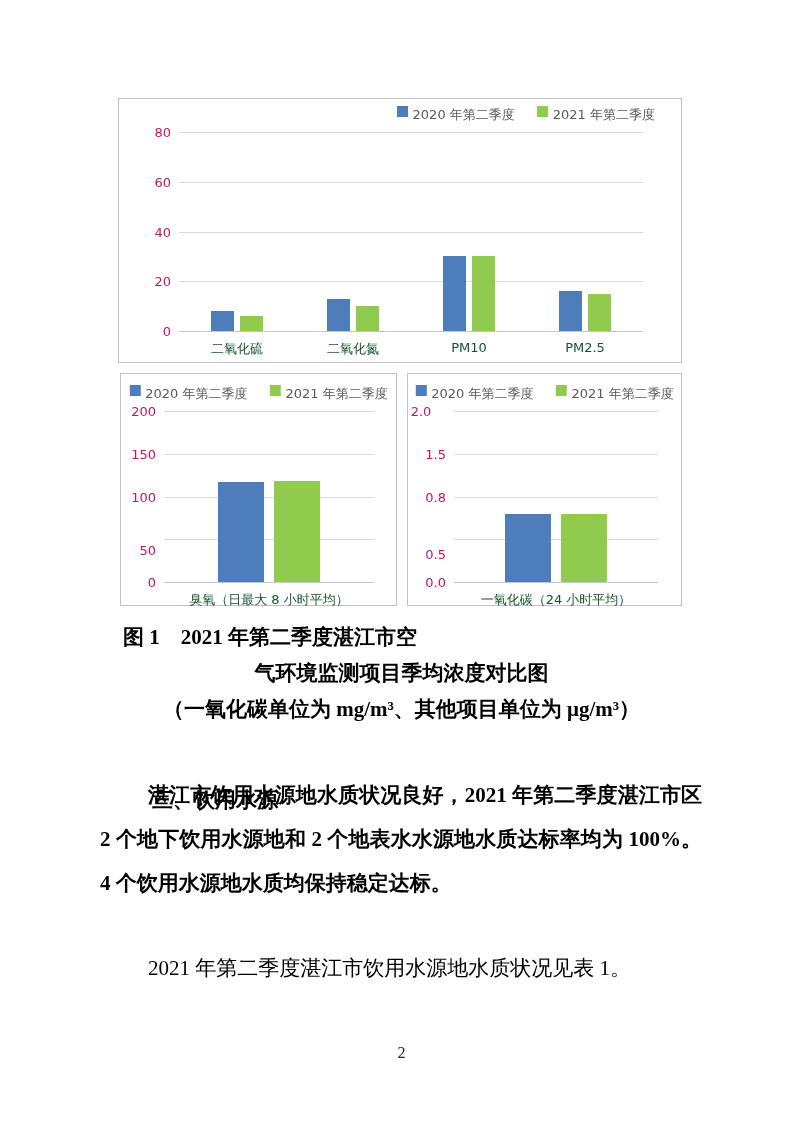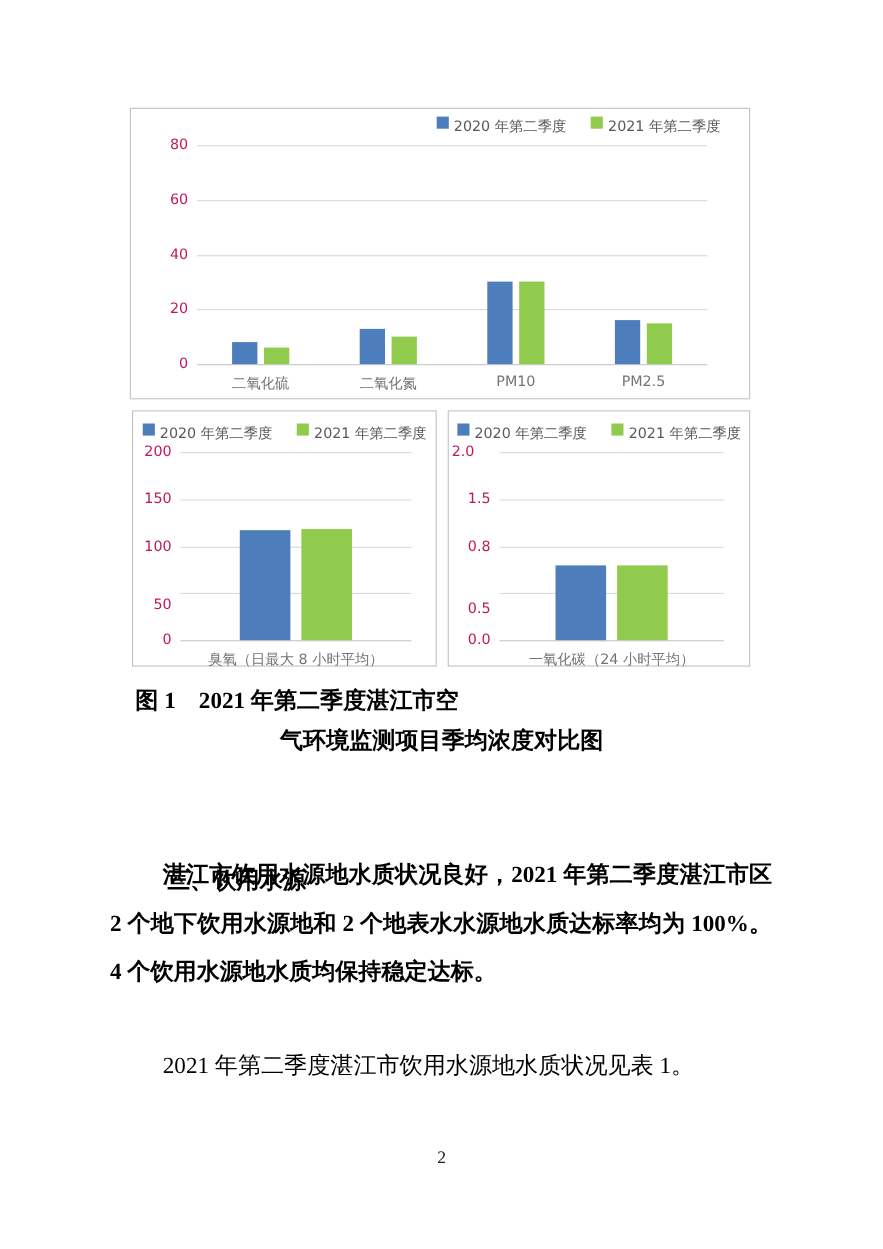--- a/index.html
+++ b/index.html
@@ -13,21 +13,21 @@
           font-family:"DejaVu Sans", sans-serif;font-size:13px;color:#595959;}
   .legend-right{top:7px;right:26px;}
   .legend-center{top:11px;left:50%;transform:translateX(-50%);}
   .legend .item{display:flex;gap:5px;}
   .swatch{width:11px;height:11px;display:inline-block;flex:0 0 auto;}
   .gridline{position:absolute;height:1px;background:#d9d9d9;}
   .axisline{background:#c6c6c6;}
   .ytick{position:absolute;width:50px;text-align:right;transform:translateY(-50%);
          font-family:"DejaVu Sans", sans-serif;font-size:13px;color:#be185d;}
   .xlabel{position:absolute;transform:translateX(-50%);white-space:nowrap;
-          font-family:"DejaVu Sans", sans-serif;font-size:13px;color:#737373;}
+          font-family:"DejaVu Sans", sans-serif;font-size:13px;color:#14532d;}
   .bar{position:absolute;}
   .caption{position:absolute;font-weight:bold;font-size:21px;line-height:1.1;white-space:nowrap;}
   .caption-center{left:0;width:803px;text-align:center;white-space:nowrap;}
   .heading{position:absolute;left:152px;top:786px;font-weight:bold;font-size:21px;}
   .body-para{position:absolute;left:100px;width:602px;font-size:21px;line-height:44px;
              text-align:justify;text-indent:48px;margin:0;}
   #para1{top:773px;font-weight:bold;}
   #para2{top:946px;}
   .page-number{position:absolute;left:0;top:1044px;width:803px;text-align:center;
                font-size:16px;color:#222;}
@@ -119,20 +119,21 @@
       <div class="ytick" style="left: -12px; top: 79.75px;">1.5</div>
       <div class="gridline" style="left: 46px; width: 204px; top: 37px;"></div>
       <div class="ytick" style="left: -12px; top: 37px; text-align: center;">2.0</div>
       <div class="bar" style="left: 97px; width: 46px; top: 139.6px; height: 68.4px; background: rgb(77, 125, 186);"></div>
       <div class="bar" style="left: 153px; width: 46px; top: 139.6px; height: 68.4px; background: rgb(144, 203, 78);"></div>
       <div class="xlabel" style="left: 148px; top: 217px;">一氧化碳（24 小时平均）</div>
     </div>
 
   <div class="caption" style="left:123px;top:626px;">图 1　2021 年第二季度湛江市空</div>
   <div class="caption caption-center" style="top:662px;">气环境监测项目季均浓度对比图</div>
+  <div class="caption caption-center" style="top:698px;">（一氧化碳单位为 mg/m³、其他项目单位为 μg/m³）</div>
 
   <div class="heading">三、饮用水源</div>
 
   <p id="para1" class="body-para">湛江市饮用水源地水质状况良好，2021 年第二季度湛江市区 2 个地下饮用水源地和 2 个地表水水源地水质达标率均为 100%。4 个饮用水源地水质均保持稳定达标。</p>
   <p id="para2" class="body-para">2021 年第二季度湛江市饮用水源地水质状况见表 1。</p>
 
   <div class="page-number">2</div>
 
 </div>
 

